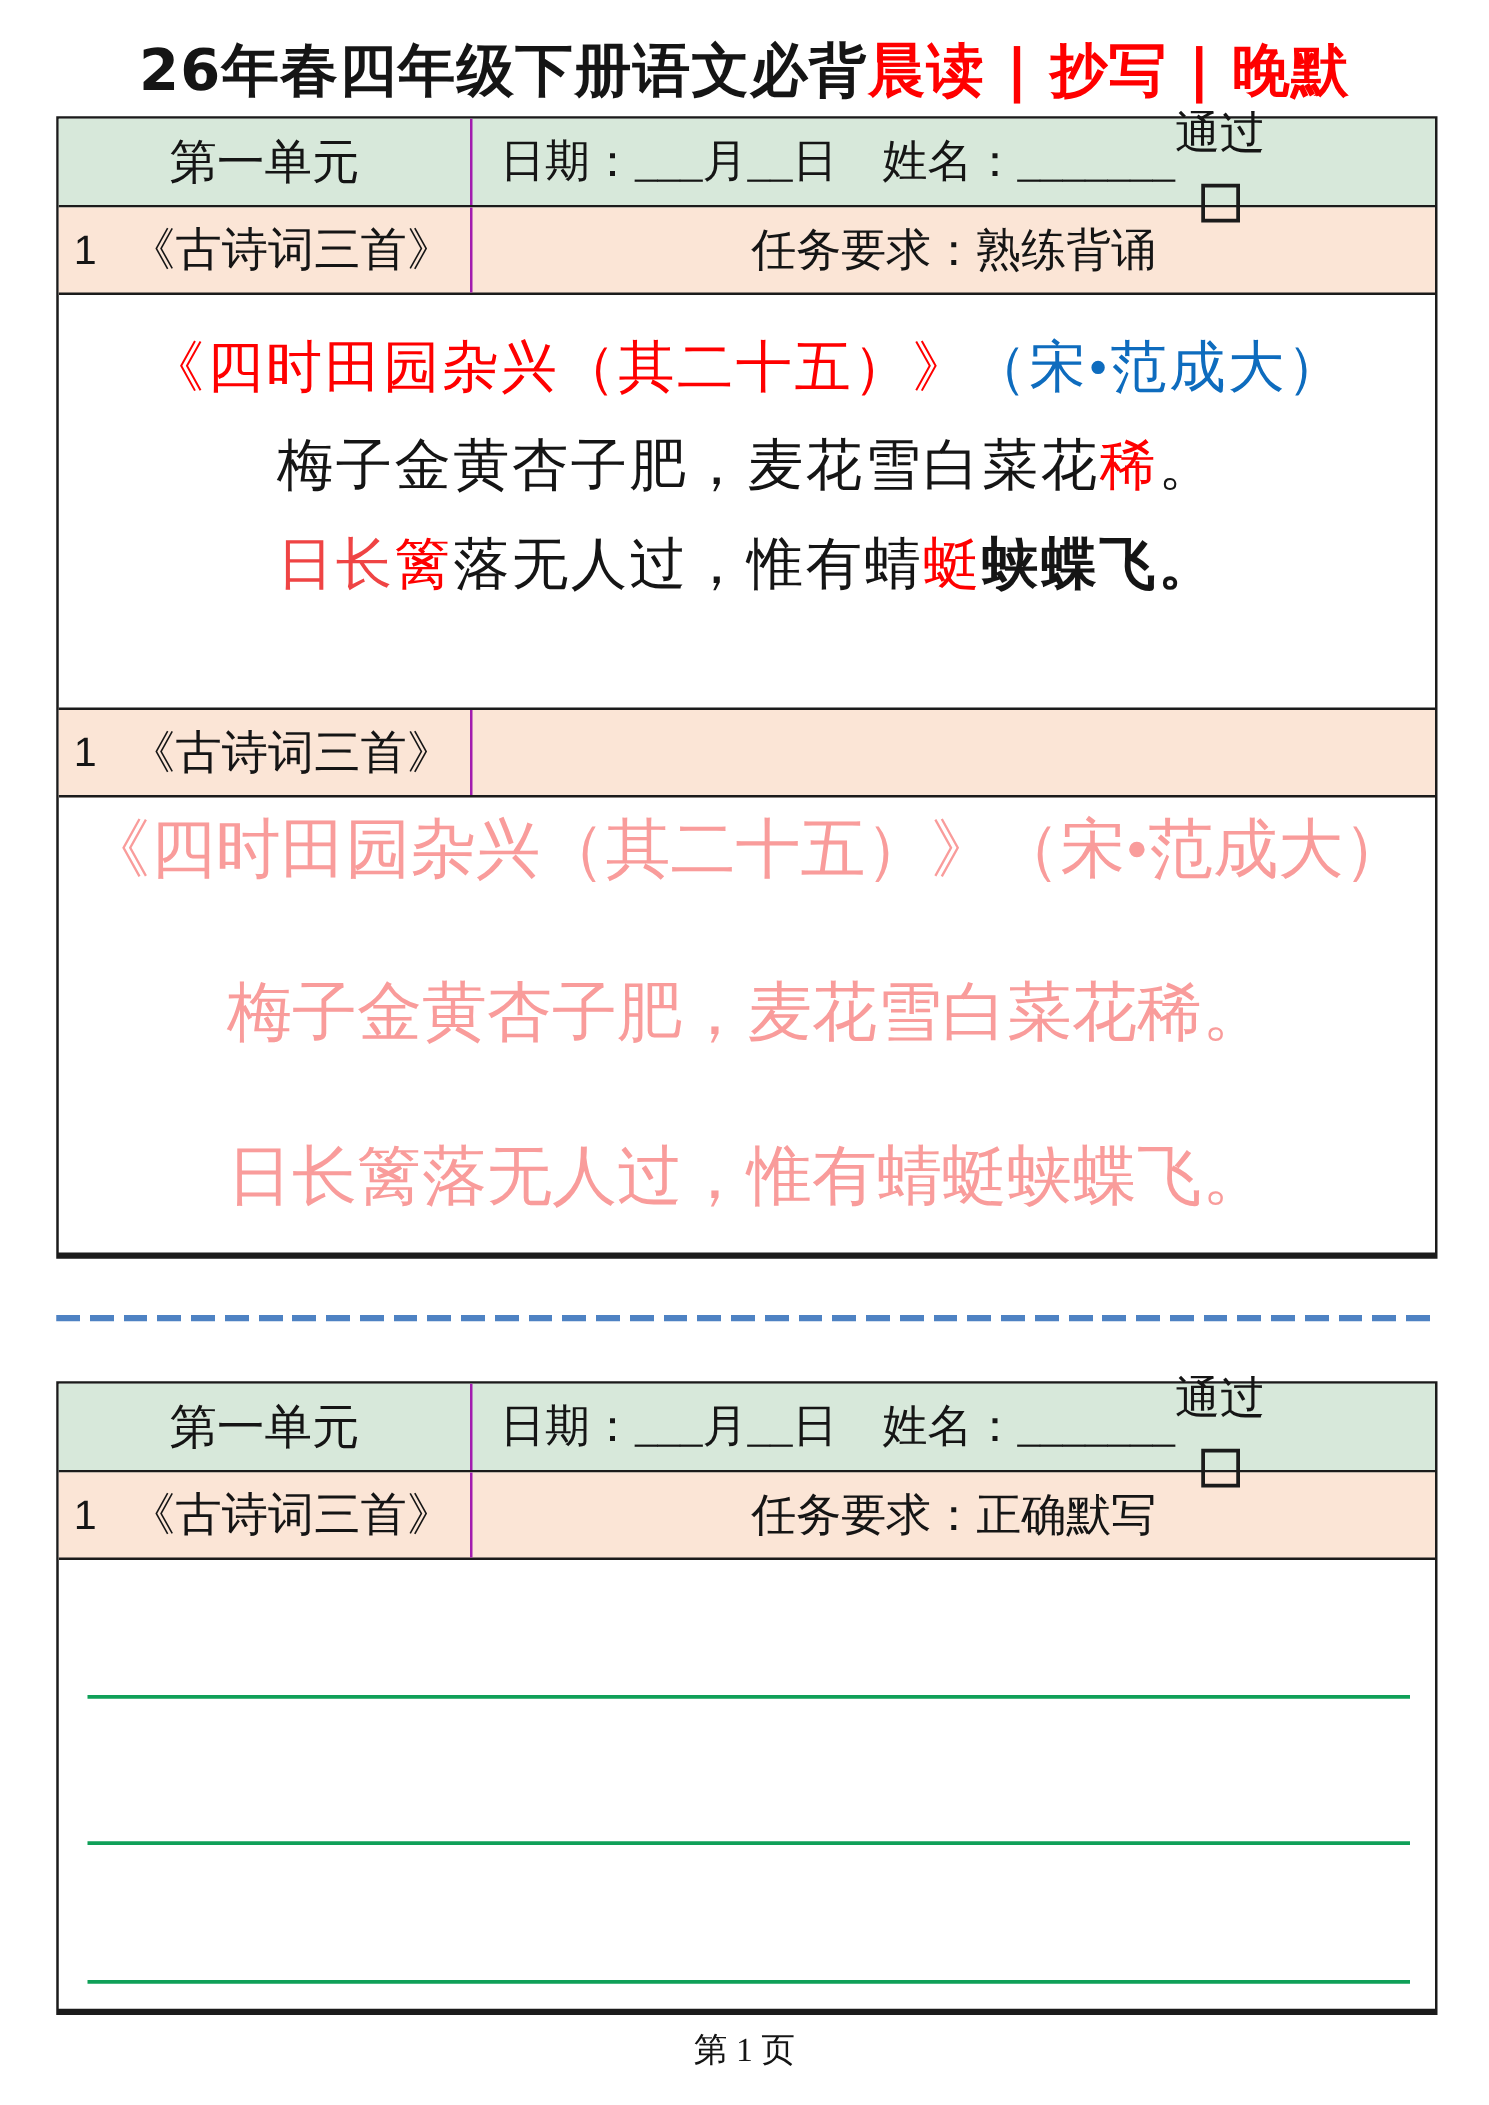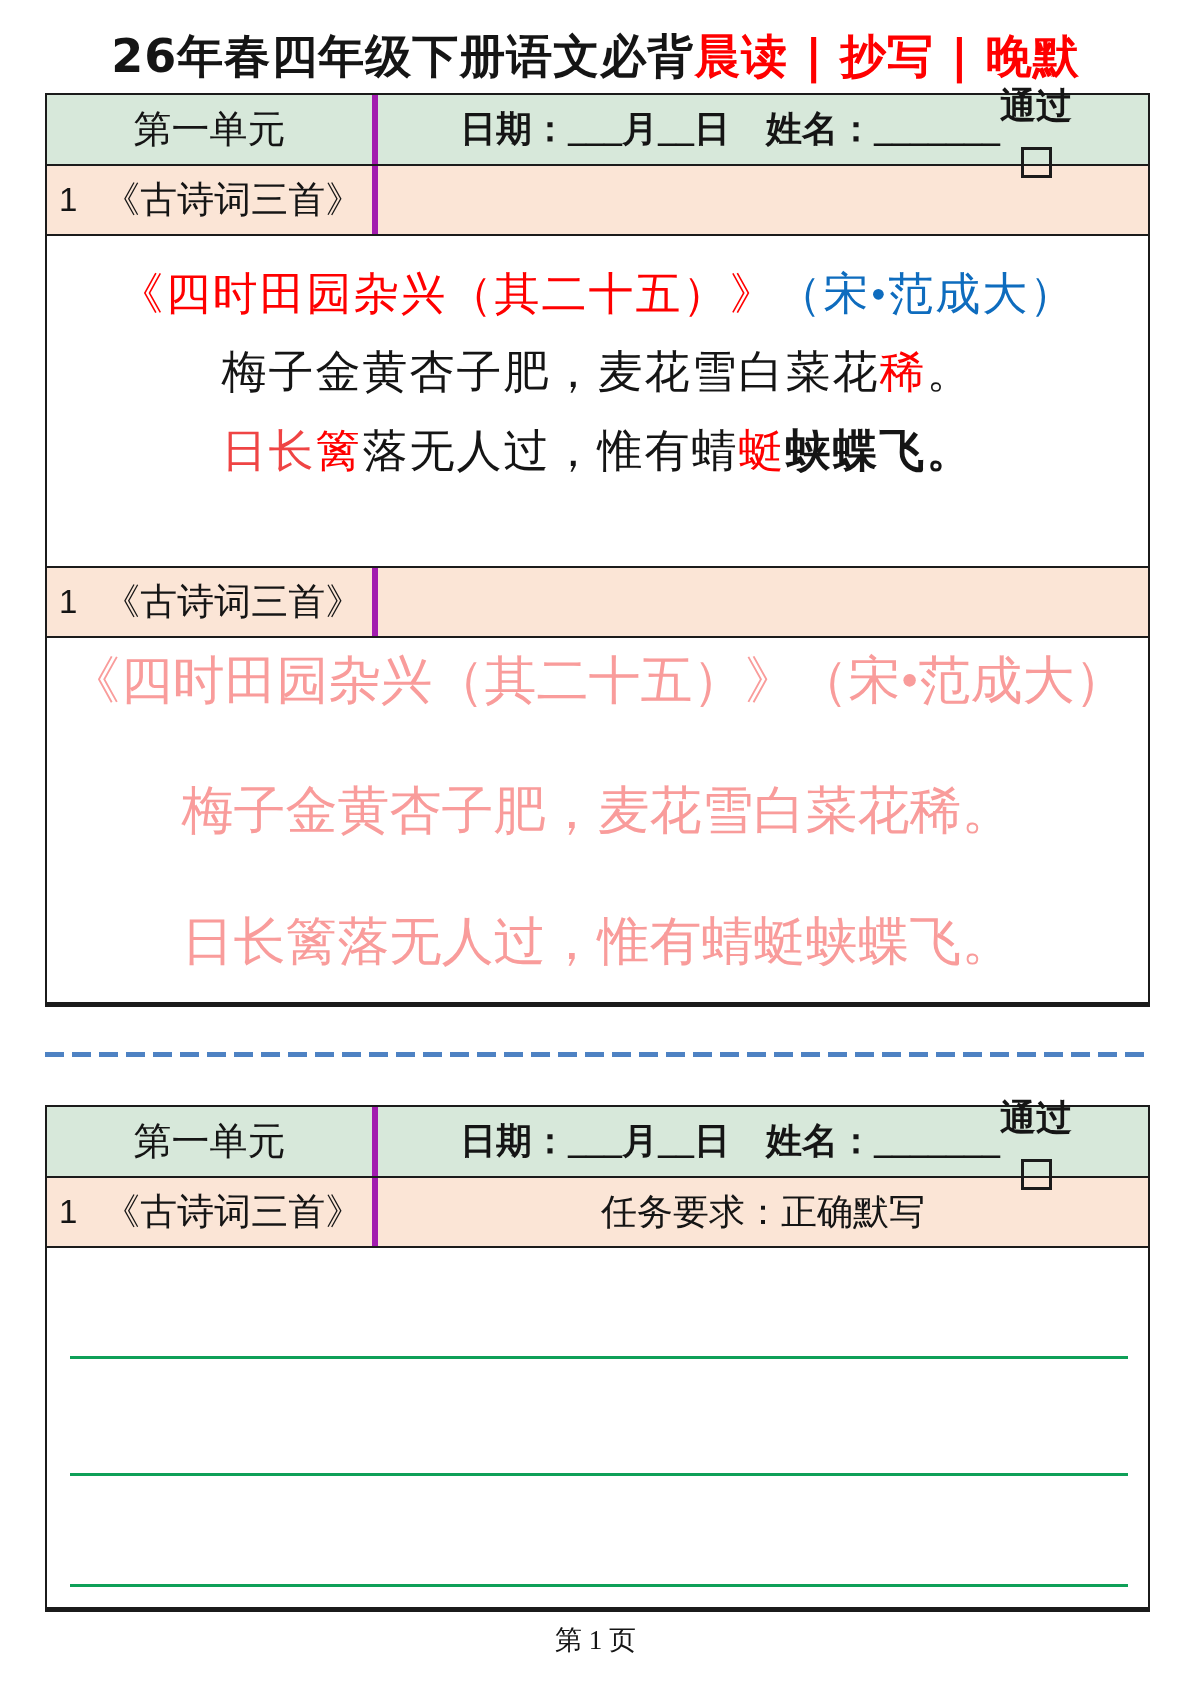--- a/index.html
+++ b/index.html
@@ -15,24 +15,24 @@
   
   .sheet{position:absolute;left:45px;width:1105px;box-sizing:border-box;
          border:2px solid #1b1b1b;border-bottom-width:5px;background:#ffffff;}
   .sheet1{top:93px;height:914px;}
   .sheet2{top:1105px;height:507px;}
 
   .row{display:flex;box-sizing:border-box;border-bottom:2px solid #1b1b1b;}
   .row-unit{height:71px;background:#d7e8da;}
   .row-lesson{height:70px;background:#fbe5d6;}
 
-  .cell-left{width:331px;box-sizing:border-box;border-right:6px solid #a21caf;
+  .cell-left{width:331px;box-sizing:border-box;border-right:2px solid #a21caf;
      display:flex;align-items:center;justify-content:center;font-size:38px;}
   .cell-right{flex:1;display:flex;align-items:center;font-size:36px;box-sizing:border-box;}
-  .unit-info{padding:0 16px 0 22px;justify-content:center;font-weight:bold;}
+  .unit-info{padding:0 16px 0 22px;justify-content:flex-start;}
   .pass-group{display:flex;align-items:center;gap:16px;flex-direction:column;}
   .checkbox{width:31px;height:31px;border:3px solid #1b1b1b;background:transparent;
             display:inline-block;box-sizing:border-box;}
   .lesson-cell{justify-content:flex-start;gap:26px;padding-left:12px;font-size:37px;}
   .lesson-no{font-family:"Liberation Sans","DejaVu Sans",sans-serif;font-size:33px;}
   .task-cell{justify-content:center;font-size:36px;}
 
   
   .poem-area{height:332px;box-sizing:border-box;border-bottom:2px solid #1b1b1b;
      display:flex;flex-direction:column;justify-content:space-between;
@@ -79,20 +79,21 @@
           <span class="checkbox"></span>
         </span>
       </div>
     </div>
 
     <div class="row row-lesson">
       <div class="cell-left lesson-cell">
         <span class="lesson-no">1</span>
         <span>《古诗词三首》</span>
       </div>
+      <div class="cell-right task-cell">任务要求：熟练背诵</div>
     </div>
 
     <div class="poem-area">
       <div class="poem-line"><span style="color: rgb(255, 0, 0);">《四时田园杂兴（其二十五）》</span><span style="color: rgb(14, 108, 190);">（宋•范成大）</span></div>
       <div class="poem-line"><span style="color: rgb(21, 21, 21);">梅子金黄杏子肥，麦花雪白菜花</span><span style="color: rgb(255, 0, 0);">稀</span><span style="color: rgb(21, 21, 21);">。</span></div>
       <div class="poem-line"><span style="color: #ef4444;">日长</span><span style="color: rgb(255, 0, 0);">篱</span><span style="color: rgb(21, 21, 21);">落无人过，惟有蜻</span><span style="color: rgb(255, 0, 0);">蜓</span><span style="color: rgb(21, 21, 21); font-weight: bold;">蛱蝶飞。</span></div>
     </div>
 
     <div class="row row-lesson">
       <div class="cell-left lesson-cell">

